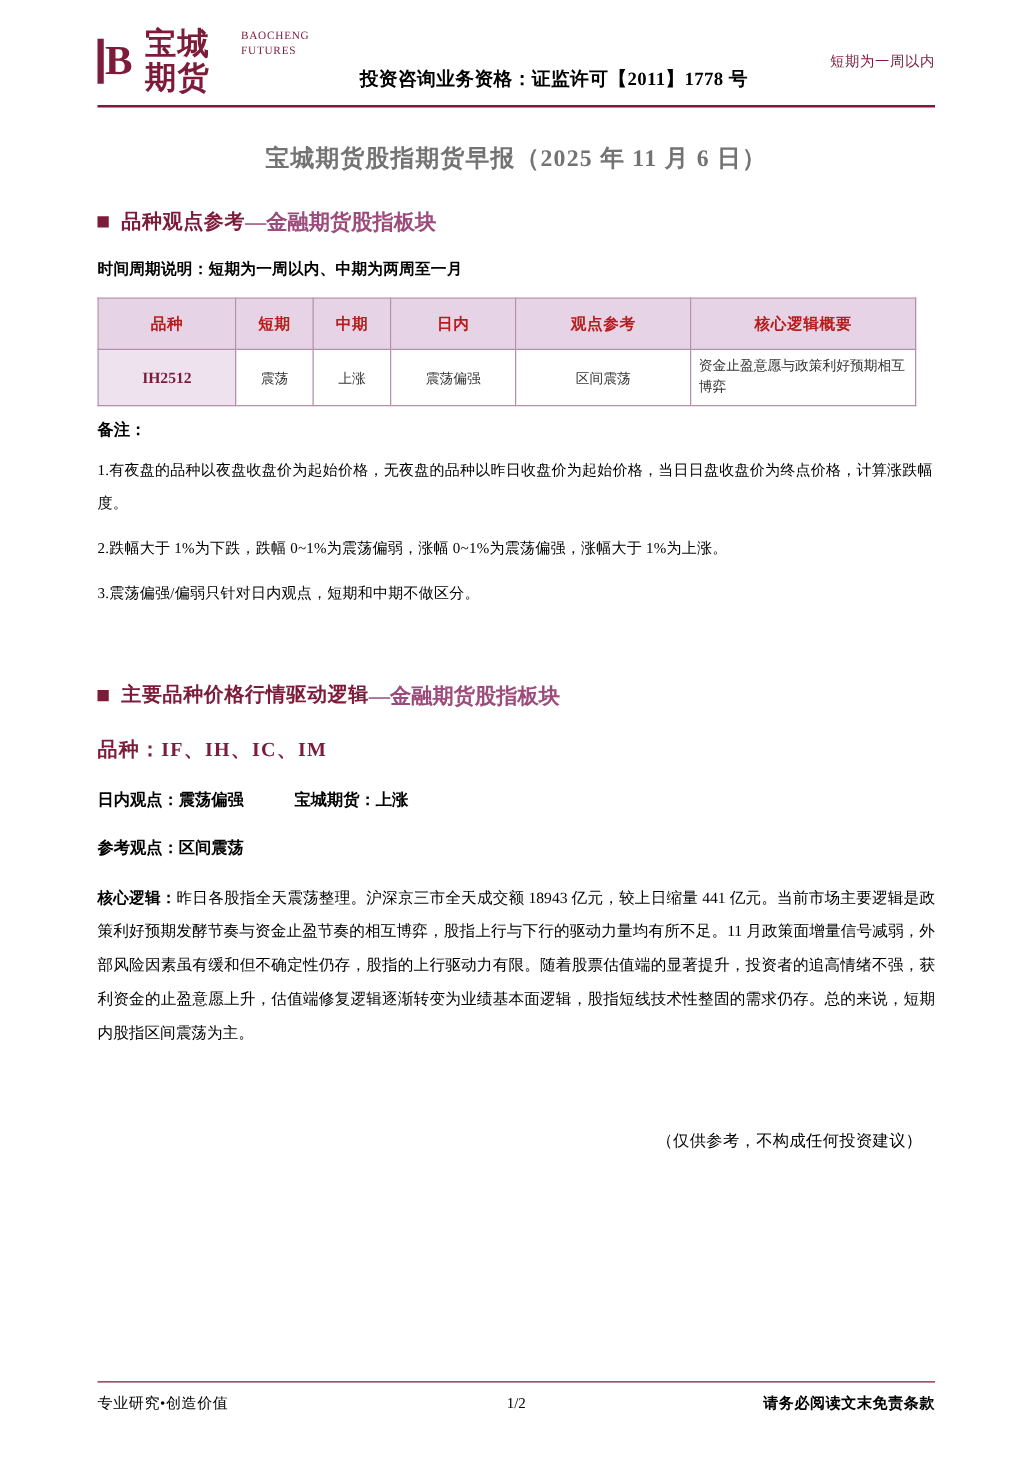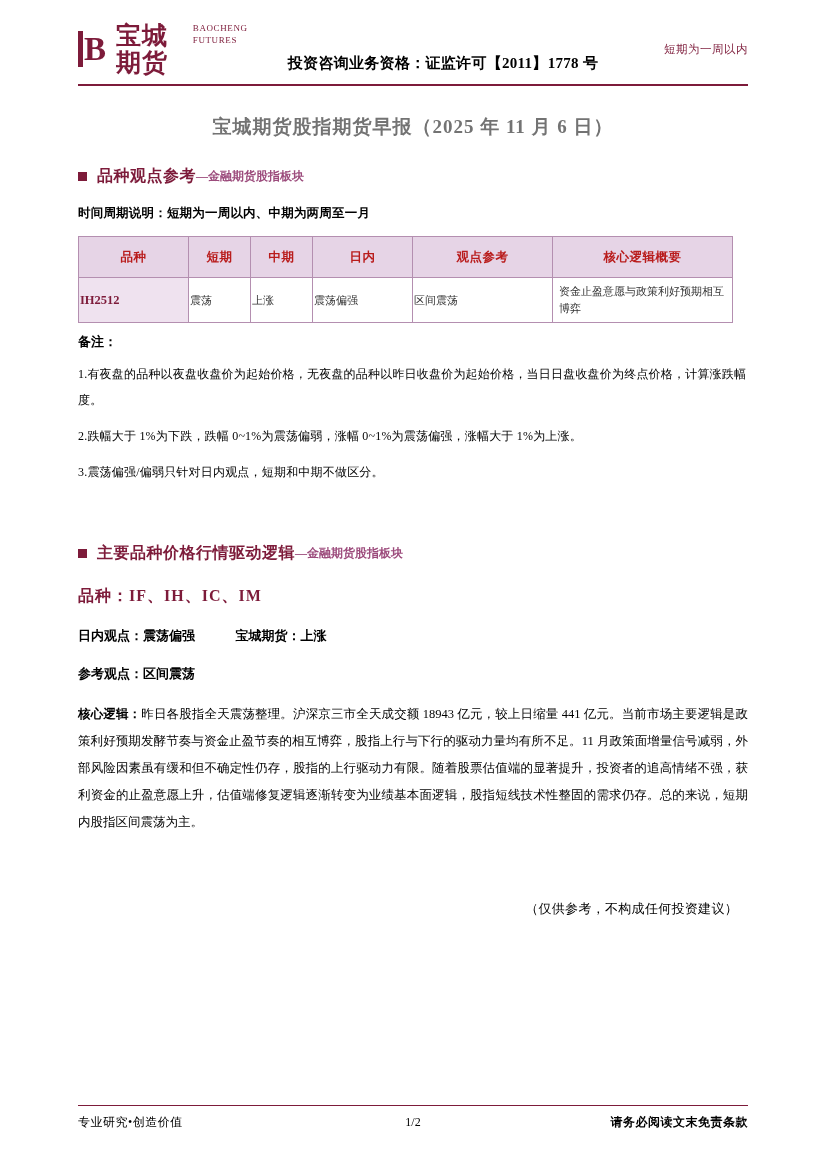--- a/index.html
+++ b/index.html
@@ -126,21 +126,21 @@
     margin-right: 10px;
     flex: 0 0 9px;
   }
   .section-title-main {
     font-size: 16px;
     font-weight: bold;
     color: #7d1b3a;
     letter-spacing: 0.5px;
   }
   .section-title-sub {
-    font-size: 12px;
+    font-size: 17px;
     color: #9c4b7c;
     font-weight: bold;
   }
 
   .period-note {
     font-size: 12.5px;
     font-weight: bold;
     margin-top: 18px;
     letter-spacing: 0.2px;
   }
@@ -159,21 +159,21 @@
     font-size: 12.5px;
     font-weight: bold;
     height: 38px;
     text-align: center;
     letter-spacing: 0.5px;
   }
   table.view-table td {
     border: 1px solid #b48fb0;
     font-size: 11px;
     height: 40px;
-    text-align: left;
+    text-align: center;
     vertical-align: middle;
     color: #333;
   }
   table.view-table td.variety {
     background: #efe2ef;
     color: #7d1b3a;
     font-size: 12.5px;
     font-weight: bold;
   }
   table.view-table td.logic {

